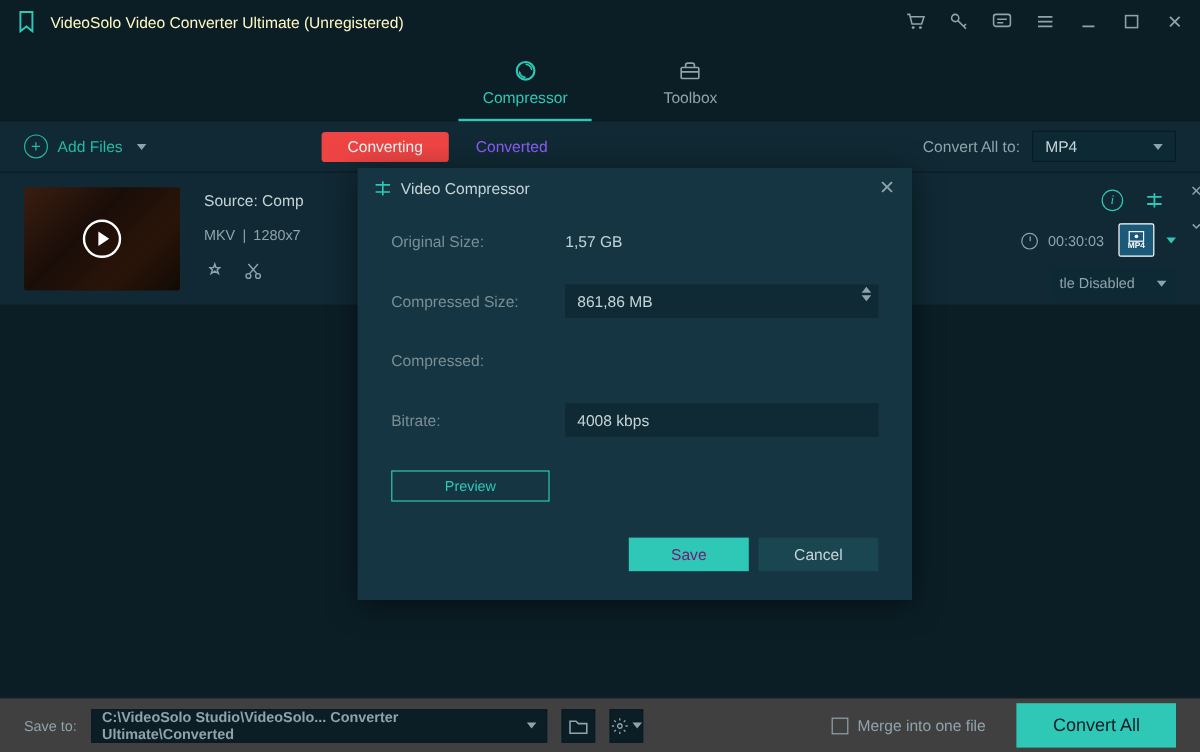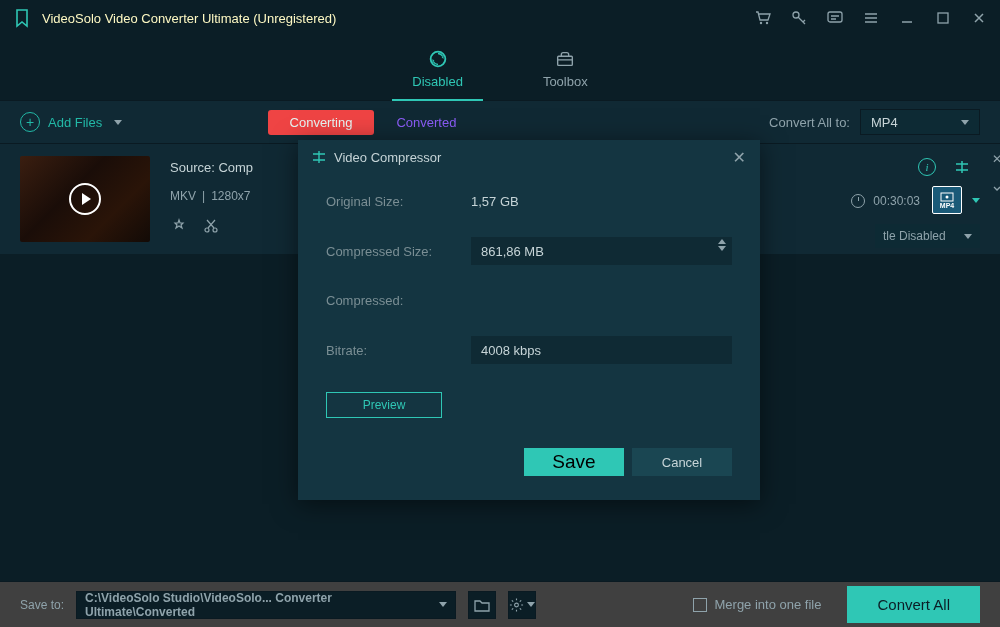--- a/index.html
+++ b/index.html
@@ -83,23 +83,23 @@
 .input-box { flex:1; height:28px; background:#0f2a34; display:flex; align-items:center; padding:0 10px; color:#c6d4d7; font-size:13px; position:relative; }
 .stepper { position:absolute; right:6px; top:2px; display:flex; flex-direction:column; gap:2px; }
 .stepper span { width:0;height:0;border-left:4px solid transparent;border-right:4px solid transparent; cursor:pointer; }
 .stepper .up { border-bottom:5px solid #8fa3ab; }
 .stepper .down { border-top:5px solid #8fa3ab; }
 .slider-wrap { flex:1; display:flex; align-items:center; gap:12px; }
 .slider-track { flex:1; height:4px; background:#2a4650; position:relative; border-radius:2px; }
 .slider-fill { position:absolute; left:0; top:0; bottom:0; width:52%; background:#2fc7b5; border-radius:2px; }
 .slider-thumb { position:absolute; left:52%; top:50%; width:12px; height:12px; background:#fff; border-radius:50%; transform:translate(-50%,-50%); cursor:grab; }
 .slider-val { color:#2fc7b5; font-size:13px; }
-.preview-btn { width:116px; height:26px; border:1px solid #2fc7b5; background:transparent; color:#2fc7b5; font-size:12px; cursor:pointer; }
+.preview-btn { width:132px; height:26px; border:1px solid #2fc7b5; background:transparent; color:#2fc7b5; font-size:12px; cursor:pointer; }
 .modal-actions { display:flex; gap:8px; justify-content:flex-end; margin-top:30px; }
-.btn-save { width:100px; height:28px; background:#2fc7b5; border:none; color:#000000; font-size:19px; cursor:pointer; }
+.btn-save { width:100px; height:28px; background:#2fc7b5; border:none; color:#701a75; font-size:13px; cursor:pointer; }
 .btn-cancel { width:100px; height:28px; background:#1a4652; border:none; color:#c6d4d7; font-size:13px; cursor:pointer; }
 
 svg { display:block; }
 </style>
 </head>
 <body>
 
 <div class="titlebar">
   <span class="logo-icon">
     <svg width="18" height="20" viewBox="0 0 18 20">
@@ -153,21 +153,21 @@
 <div class="top-tabs">
   <div class="top-tab active">
     <span class="tab-icon">
         <svg width="24" height="24" viewBox="0 0 24 24">
           <circle cx="12" cy="12" r="8" fill="none" stroke="#2fc7b5" stroke-width="2"></circle>
           <path d="M12 6a6 6 0 0 1 5 3M12 18a6 6 0 0 1-5-3" fill="none" stroke="#2fc7b5" stroke-width="1.5"></path>
           <polygon points="16,10 18,8 18,12" fill="#2fc7b5"></polygon>
           <polygon points="8,14 6,16 6,12" fill="#2fc7b5"></polygon>
         </svg>
       </span>
-    <span class="tab-label">Disabled</span>
+    <span class="tab-label">Compressor</span>
   </div>
   <div class="top-tab">
     <span class="tab-icon">
         <svg width="24" height="24" viewBox="0 0 24 24">
           <rect x="4" y="9" width="16" height="10" rx="1" fill="none" stroke="#8fa3ab" stroke-width="1.5"></rect>
           <path d="M8 9V7a2 2 0 0 1 2-2h4a2 2 0 0 1 2 2v2M4 13h16" fill="none" stroke="#8fa3ab" stroke-width="1.5"></path>
         </svg>
       </span>
     <span class="tab-label">Toolbox</span>
   </div>

